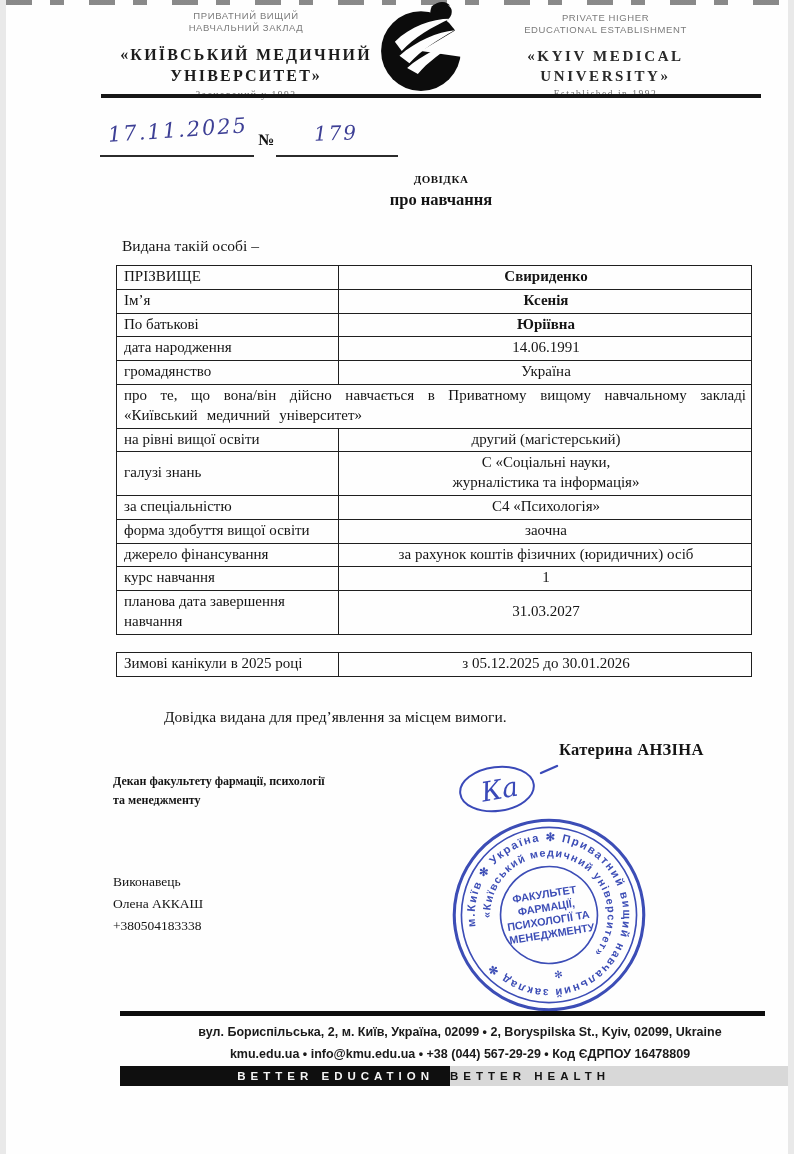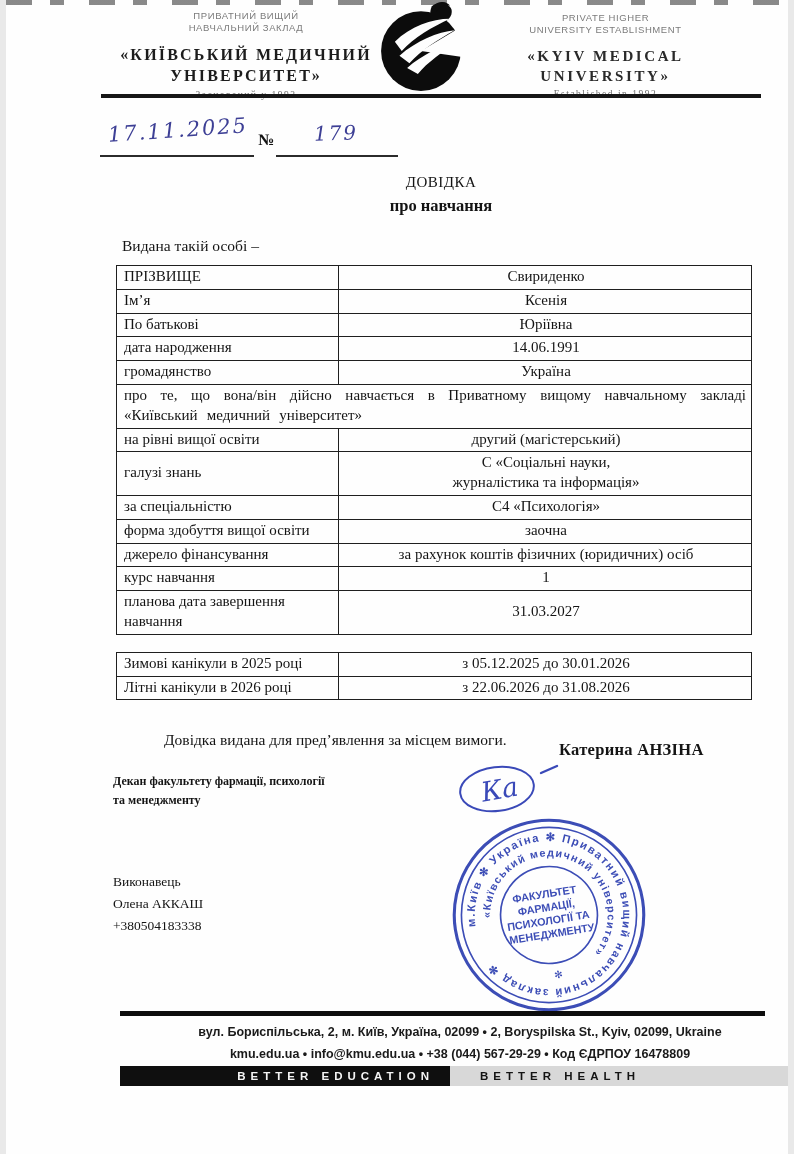--- a/index.html
+++ b/index.html
@@ -24,49 +24,49 @@
   .hdr-rule{position:absolute;top:94px;left:95px;width:660px;height:3.5px;background:#161616;}
   
   .handwriting{font-style:italic;color:#3d3f95;font-family:"DejaVu Serif",serif;}
   .ref-date{position:absolute;top:118px;left:96px;width:152px;text-align:center;font-size:21px;letter-spacing:2px;transform:rotate(-4deg);}
   .ref-line1{position:absolute;top:155px;left:94px;width:154px;height:2px;background:#2b2b2b;}
   .ref-no{position:absolute;top:131px;left:252px;font-size:16px;font-weight:700;}
   .ref-number{position:absolute;top:121px;left:268px;width:124px;text-align:center;font-size:20px;letter-spacing:2px;transform:rotate(-2deg);}
   .ref-line2{position:absolute;top:155px;left:270px;width:122px;height:2px;background:#2b2b2b;}
   
   .title-wrap{position:absolute;top:172px;left:110px;width:650px;text-align:center;line-height:1.45;}
-  .title-main{font-size:15px;font-weight:400;letter-spacing:.5px;}
+  .title-main{font-size:11px;font-weight:700;letter-spacing:.5px;}
   .title-sub{font-size:16.5px;font-weight:700;}
   
   .body-col{position:absolute;top:237px;left:110px;width:636px;}
   .intro{font-size:15.5px;padding-left:6px;margin-bottom:10px;}
   table.doc-table{border-collapse:collapse;width:636px;table-layout:fixed;}
   table.doc-table td{border:1.6px solid #1f1f1f;font-size:15px;line-height:1.32;padding:1px 5px 2px 7px;}
   table.doc-table col.c1{width:222px;}
   td.val{text-align:center;white-space:pre-line;padding-left:4px;}
-  td.bold{font-weight:400;margin-top:18px;}
+  td.bold{font-weight:700;margin-top:18px;}
   td.statement{text-align:justify;word-spacing:5.5px;padding:2px 8px 3px 8px;}
   .vac-table{margin-top:17px;}
   .note{margin-top:31px;margin-left:48px;font-size:15.5px;}
   
   .dean-pos{position:absolute;top:772px;left:107px;width:350px;font-size:12px;font-weight:700;line-height:1.55;white-space:pre-line;}
   .sig{position:absolute;top:757px;left:445px;width:112px;height:62px;}
   .dean-name{position:absolute;top:740px;left:553px;font-size:16.5px;font-weight:700;letter-spacing:.3px;}
   
   .executor{position:absolute;top:871px;left:107px;font-size:13.5px;line-height:1.62;}
   
   .stamp{position:absolute;top:812px;left:440px;width:206px;height:206px;transform:rotate(-9deg);opacity:.92;}
   
   .footer-rule{position:absolute;top:1011px;left:114px;width:645px;height:4.5px;background:#0d0d0d;}
   .footer-addr{position:absolute;top:1022px;left:128px;width:652px;text-align:center;
     font-family:"Liberation Sans",sans-serif;font-size:12.5px;font-weight:700;color:#1a1a1a;line-height:1.72;}
   .footer-bar{position:absolute;top:1066px;left:114px;width:670px;height:20px;display:flex;
     font-family:"Liberation Sans",sans-serif;font-size:11.5px;font-weight:700;letter-spacing:5px;}
   .bar-black{width:330px;background:#0f0f0f;color:#f5f5f5;display:flex;align-items:center;justify-content:flex-end;padding-right:16px;box-sizing:border-box;}
-  .bar-gray{flex:1;background:#d8d8d8;color:#141414;display:flex;align-items:center;padding-left:30px;box-sizing:border-box;}
+  .bar-gray{flex:1;background:#d8d8d8;color:#141414;display:flex;align-items:center;padding-left:0;box-sizing:border-box;}
   svg text{font-family:"Liberation Sans",sans-serif;}
   .sig-initials{font-family:"DejaVu Serif",serif;}
 </style>
 </head>
 <body>
 
 <div class="page">
   <div class="scan-artifact"></div>
 
   <div class="hdr-left">
@@ -87,21 +87,21 @@
       <path d="M74,4 C80,-2 90,-1 94,5 C87,3 80,6 76,12 Z" fill="#0c0c0c"></path>
       <path d="M22,52 C42,32 70,22 94,22 C72,32 46,47 31,64 Z" fill="#fefefe"></path>
       <path d="M28,70 C50,51 78,39 100,37 C80,48 56,63 41,80 Z" fill="#fefefe"></path>
       <path d="M38,86 C58,69 84,56 103,52 C86,64 64,79 52,94 Z" fill="#fefefe"></path>
     </svg>
   </div>
 
   <div class="hdr-right">
     <div class="hdr-small">
       <div>PRIVATE HIGHER</div>
-      <div>UNIVERSITY ESTABLISHMENT</div>
+      <div>EDUCATIONAL ESTABLISHMENT</div>
     </div>
     <div class="hdr-name">«KYIV MEDICAL
 UNIVERSITY»</div>
     <div class="hdr-founded">Established in 1992</div>
   </div>
 
   <div class="hdr-rule"></div>
 
   <div class="ref-date handwriting">17.11.2025</div>
   <div class="ref-line1"></div>
@@ -180,24 +180,20 @@
 
     <table class="doc-table vac-table">
       <colgroup>
           <col class="c1">
           <col>
         </colgroup>
       <tbody>
         <tr>
           <td>Зимові канікули в 2025 році</td>
           <td class="val">з 05.12.2025 до 30.01.2026</td>
-        </tr>
-        <tr>
-          <td>Літні канікули в 2026 році</td>
-          <td class="val">з 22.06.2026 до 31.08.2026</td>
         </tr>
       </tbody>
     </table>
 
     <div class="note">Довідка видана для пред’явлення за місцем вимоги.</div>
   </div>
 
   <div class="dean-pos">Декан факультету фармації, психології
 та менеджменту</div>
   <div class="sig">

